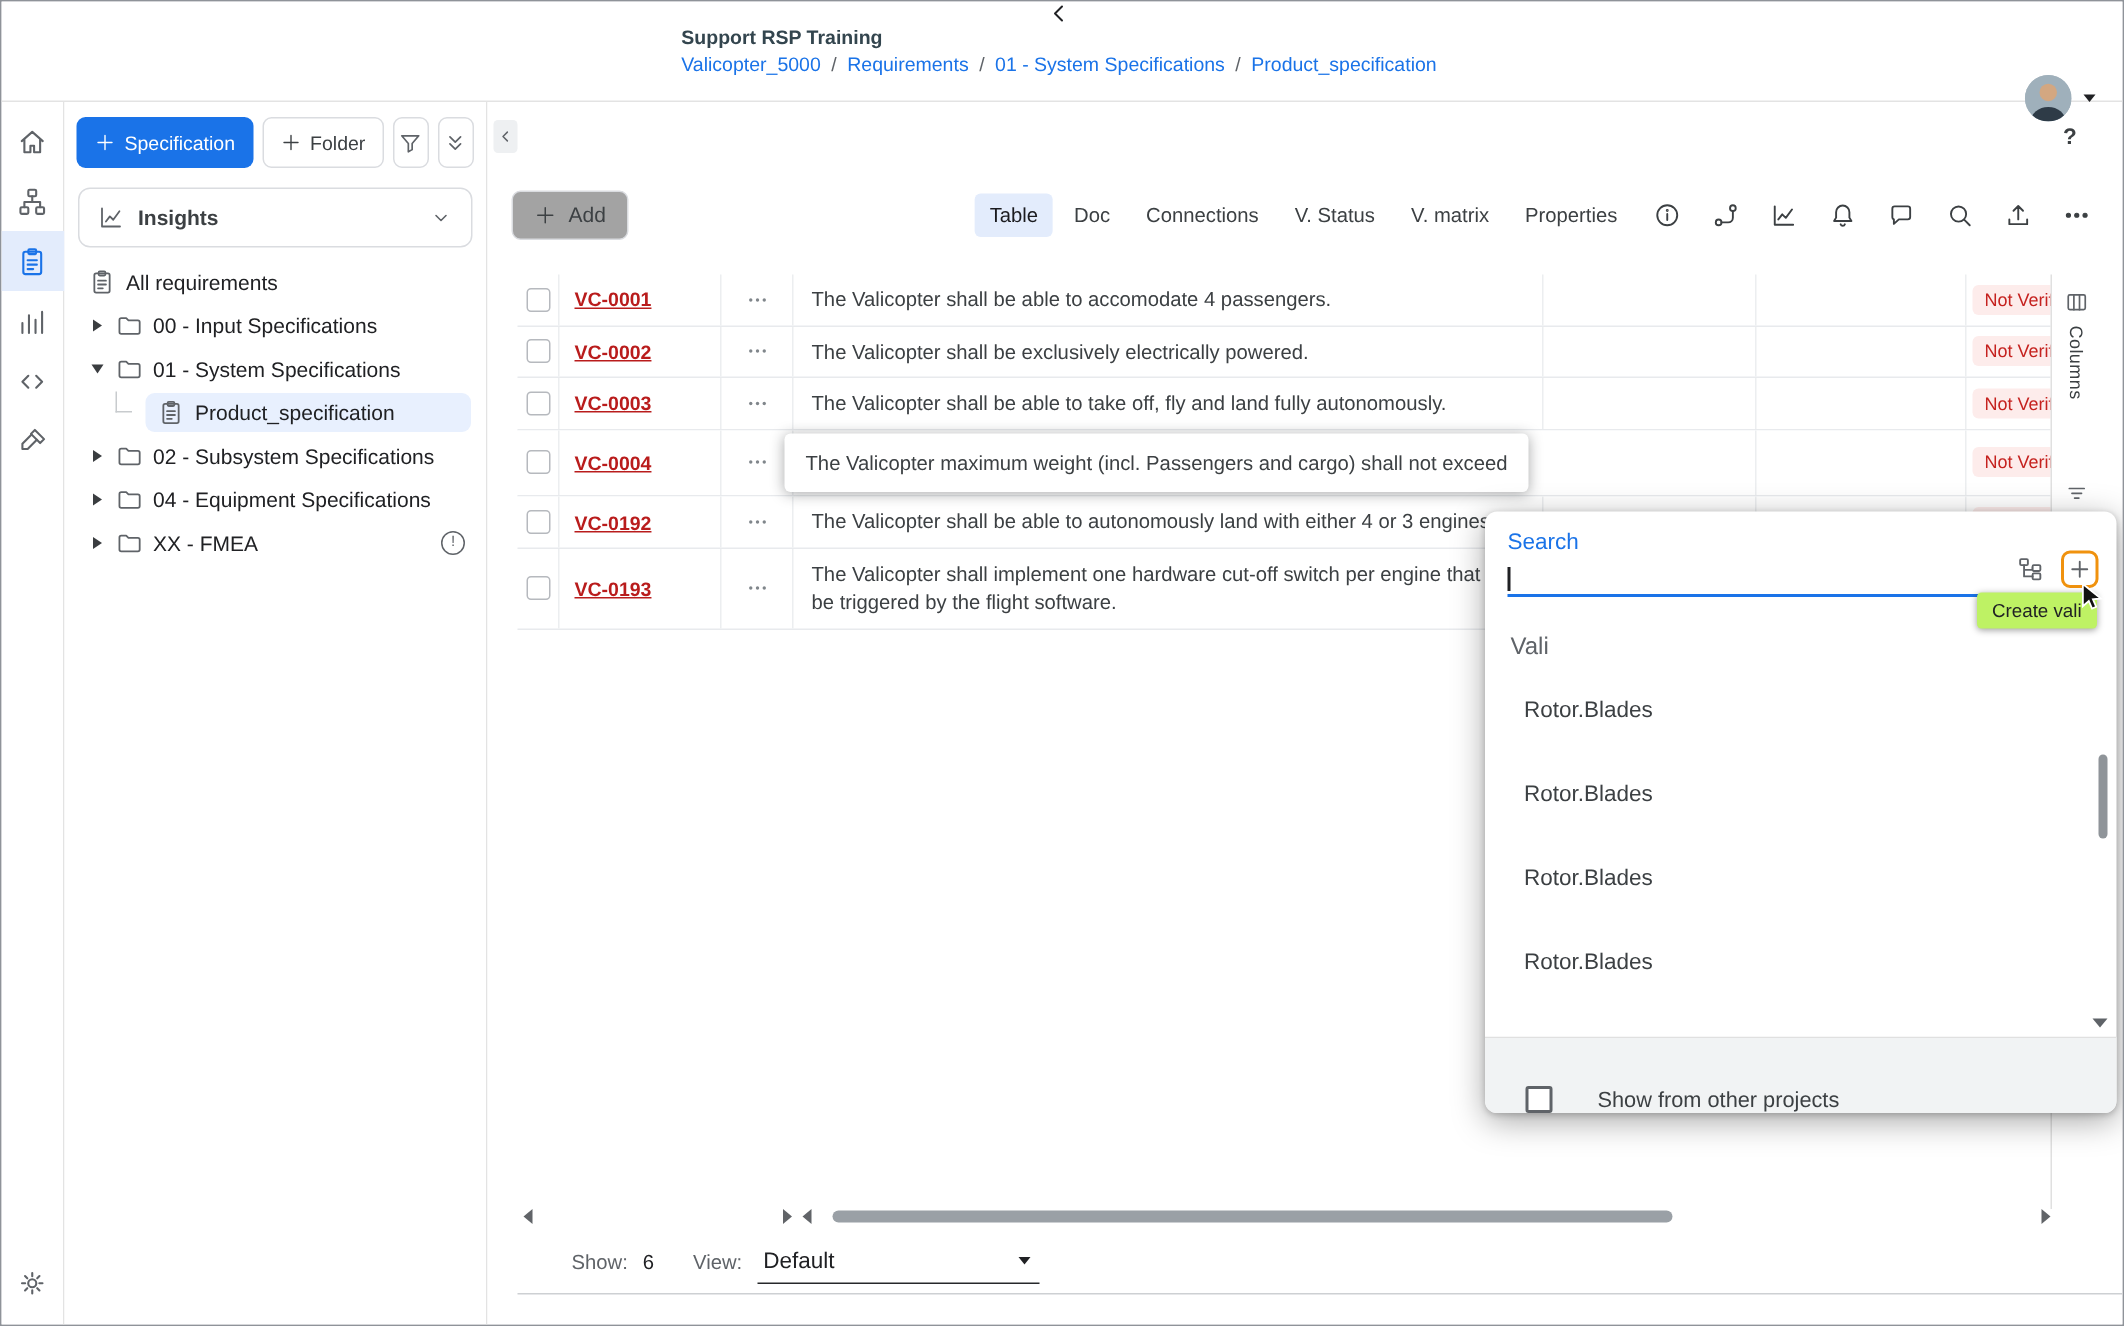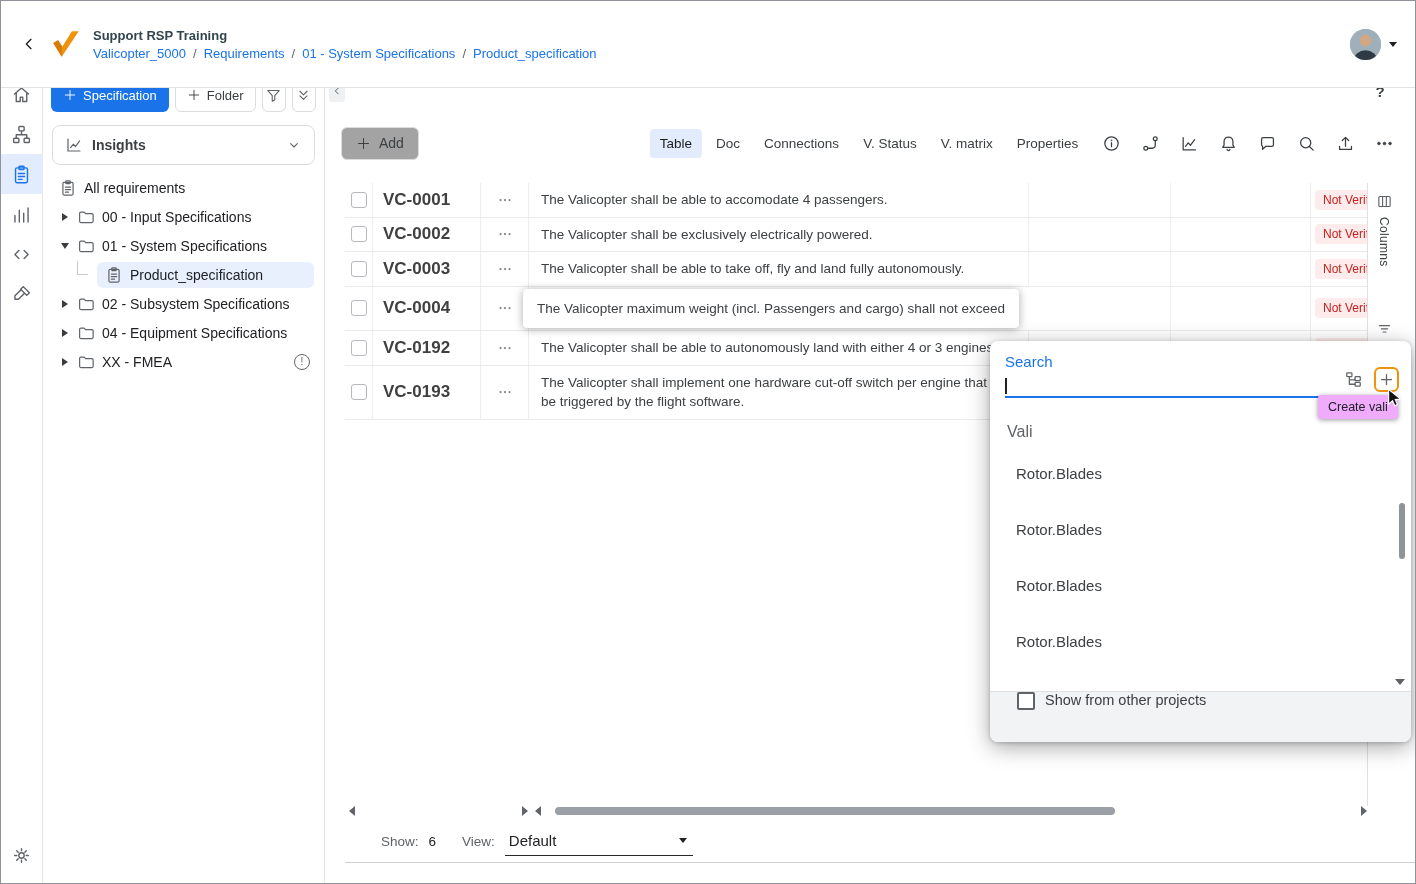--- a/index.html
+++ b/index.html
@@ -3,21 +3,21 @@
 <meta charset="utf-8">
 <style>
   * { box-sizing: border-box; margin: 0; padding: 0; }
   html,body { background:#fff; }
   body { font-family: "Liberation Sans", sans-serif; color:#3c4043; }
   .screen { position:relative; width:1416px; height:884px; background:#fff; border:1px solid #8f9399; overflow:hidden; }
 
   svg.ic { stroke:#5f6368; fill:none; stroke-width:1.6; stroke-linecap:round; stroke-linejoin:round; display:block; }
 
   
-  .topbar { position:absolute; left:0; top:0; right:0; height:87px; background:#fff; border-bottom:1px solid #e3e3e3; display:flex; align-items:center; padding:0 18px 0 14px; z-index:10; }
+  .topbar { position:absolute; left:0; top:0; right:0; height:67px; background:#fff; border-bottom:1px solid #e3e3e3; display:flex; align-items:center; padding:0 18px 0 14px; z-index:10;flex-direction:column; }
   .back-btn { width:28px; height:28px; display:flex; align-items:center; justify-content:center; cursor:pointer; }
   .logo { width:34px; height:34px; margin:0 10px 0 6px; }
   .tb-text { display:flex; flex-direction:column; gap:3px; }
   .tb-title { font-size:13px; font-weight:700; color:#33454e; }
   .breadcrumb { display:flex; align-items:center; gap:7px; font-size:13px; }
   .crumb { color:#1a73e8; cursor:pointer; }
   .crumb + .crumb::before { content:"/"; color:#5f6368; margin-right:7px; }
   .tb-right { margin-left:auto; display:flex; align-items:center; gap:8px; }
   .avatar { width:31px; height:31px; border-radius:50%; overflow:hidden; background:#a9b6bf; cursor:pointer; }
   .caret-down { width:0; height:0; border-left:4.5px solid transparent; border-right:4.5px solid transparent; border-top:5.5px solid #202124; cursor:pointer; }
@@ -75,21 +75,21 @@
   .trow { display:grid; grid-template-columns:28px 108px 48px 500px 142px 140px 56px; border-bottom:1px solid #e8eaed; background:#fff; }
   .thead { border-top:1px solid #e0e0e0; border-bottom:1px solid #e0e0e0; }
   .c { display:flex; align-items:center; padding:0 10px; min-height:33px; border-right:1px solid #eceef0; overflow:hidden; }
   .c.last { border-right:none; }
   .c-check { justify-content:center; padding:0; }
   .cb { width:16px; height:16px; border:1.5px solid #b6b9be; border-radius:3px; background:#fff; cursor:pointer; flex:none; }
   .thead .c { font-size:13px; color:#44474a; min-height:31px; }
   .thead .c-id { border-right:1px solid #c7cace; }
   .c-tune { justify-content:center; }
   .c-tune svg { width:17px; height:17px; }
-  .id-link { font-size:17px; font-weight:700; color:#404040; cursor:pointer; }
+  .id-link { font-size:13px; font-weight:700; color:#b91c1c; text-decoration:underline; cursor:pointer; }
   .c-dots { justify-content:center; cursor:pointer; }
   .c-dots svg { width:18px; height:18px; }
   .c-text { font-size:13.5px; color:#3c4043; padding:7px 12px; line-height:1.45; }
   .badge { background:#fdeceb; color:#c5221f; font-size:12px; padding:3px 8px; border-radius:4px; white-space:nowrap; flex:none; }
   .c-status { padding:0 4px; }
   .cell-card { position:relative; z-index:4; background:#fff; border-radius:4px; box-shadow:0 1px 9px rgba(32,33,36,.38); margin:-5px -4px -5px -18px; padding:10px 14px; align-self:center; }
   .row-0004 { min-height:38px; }
 
   
   .colstrip { position:absolute; left:1042px; top:115px; width:33px; height:623px; border-left:1px solid #e0e0e0; display:flex; flex-direction:column; align-items:center; padding-top:10px; }
@@ -122,25 +122,25 @@
   .popup-topicons { position:absolute; right:12px; top:26px; display:flex; align-items:center; gap:9px; }
   .tree-ic-btn { width:24px; height:24px; display:flex; align-items:center; justify-content:center; cursor:pointer; }
   .tree-ic-btn svg { width:19px; height:19px; }
   .plus-btn { width:25px; height:25px; border:2px solid #f0920e; border-radius:6px; background:#fff; display:flex; align-items:center; justify-content:center; cursor:pointer; }
   .plus-btn svg { width:15px; height:15px; stroke:#5f6368; stroke-width:2; }
   .popup-list { position:relative; height:284px; overflow:hidden; }
   .group-label { font-size:16px; color:#5f6368; padding:16px 0 4px 17px; cursor:pointer; }
   .vali-item { height:56px; display:flex; align-items:center; padding-left:26px; font-size:15px; color:#3c4043; cursor:pointer; }
   .pscroll-thumb { position:absolute; right:6px; top:96px; width:6px; height:56px; background:#8f9499; border-radius:3px; cursor:grab; }
   .pscroll-down { position:absolute; right:6px; bottom:6px; width:0; height:0; border-left:5px solid transparent; border-right:5px solid transparent; border-top:6px solid #5f6368; cursor:pointer; }
-  .popup-bottom { height:51px; background:#f1f3f4; border-top:1px solid #e0e0e0; border-radius:0 0 8px 8px; display:flex; align-items:flex-start; padding-left:27px; gap:10px; }
+  .popup-bottom { height:51px; background:#f1f3f4; border-top:1px solid #e0e0e0; border-radius:0 0 8px 8px; display:flex; align-items:flex-end; padding-left:27px; gap:30px; }
   .cb-big { width:18px; height:18px; border:2px solid #5f6368; border-radius:2px; background:#fff; cursor:pointer; flex:none; }
   .popup-bottom .pb-label { font-size:14.5px; color:#3c4043; cursor:pointer; }
 
-  .tooltip { position:absolute; left:1317px; top:394px; z-index:45; background:#f0abfc; border-radius:3px; box-shadow:0 1px 5px rgba(0,0,0,.4); padding:5px 10px; font-size:12.5px; color:#202124; white-space:nowrap; }
+  .tooltip { position:absolute; left:1317px; top:394px; z-index:45; background:#bef264; border-radius:3px; box-shadow:0 1px 5px rgba(0,0,0,.4); padding:5px 10px; font-size:12.5px; color:#202124; white-space:nowrap; }
   .cursor-ptr { position:absolute; left:1383px; top:386px; width:22px; height:22px; z-index:50; pointer-events:none; }
 </style>
 </head>
 <body>
 
 <div class="screen">
 
   <header class="topbar">
     <div class="back-btn">
       <svg class="ic" viewBox="0 0 24 24" style="width:16px;height:16px;stroke:#202124;stroke-width:2">

